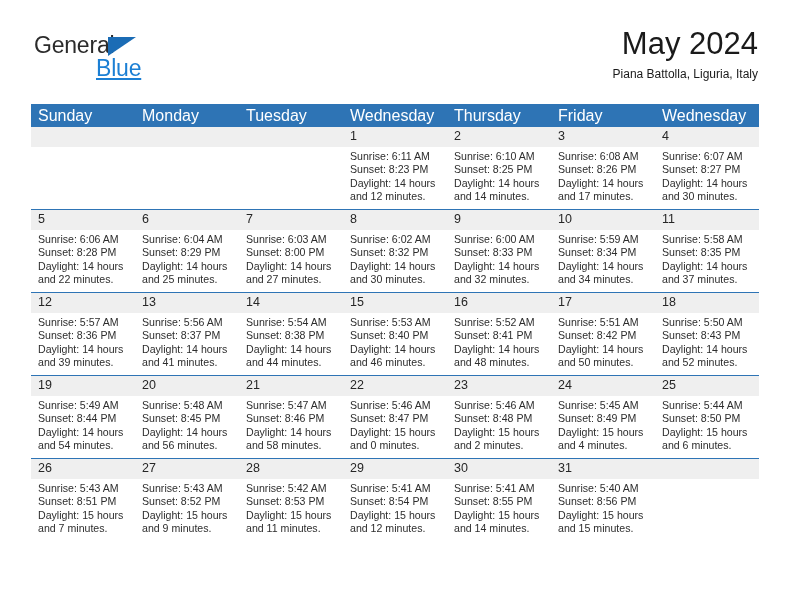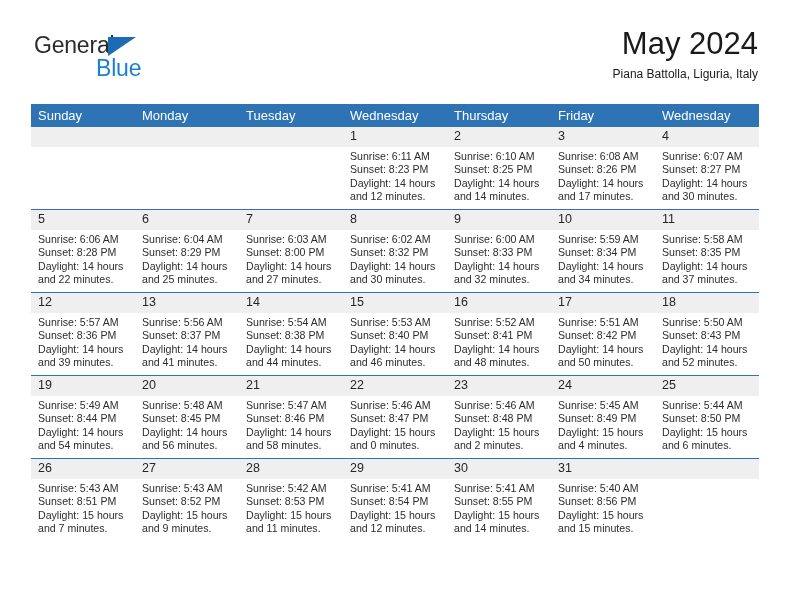--- a/index.html
+++ b/index.html
@@ -55,20 +55,21 @@
     border-bottom: 19px solid transparent;
   }
   .logo-blue {
     position: absolute;
     left: 62px;
     top: 23px;
     font-size: 23px;
     letter-spacing: -0.2px;
     color: #1b7fd4;
     font-family: "Liberation Sans", sans-serif;
+    text-decoration: underline;
   }
   .title-block {
     position: absolute;
     right: 0;
     top: 0;
     text-align: right;
   }
   .cal-title {
     font-size: 31px;
     color: #1a1a1a;
@@ -89,21 +90,21 @@
     left: 31px;
     top: 104px;
     width: 728px;
     border-collapse: collapse;
     table-layout: fixed;
   }
   .calendar th {
     background: #2e74b5;
     color: #ffffff;
     font-weight: normal;
-    font-size: 13px;
+    font-size: 16px;
     text-align: left;
     padding: 5px 0 5px 7px;
     height: 11px;
     line-height: 13px;
     border: none;
   }
   .calendar td {
     vertical-align: top;
     padding: 0;
     border-top: 1px solid #2e74b5;

